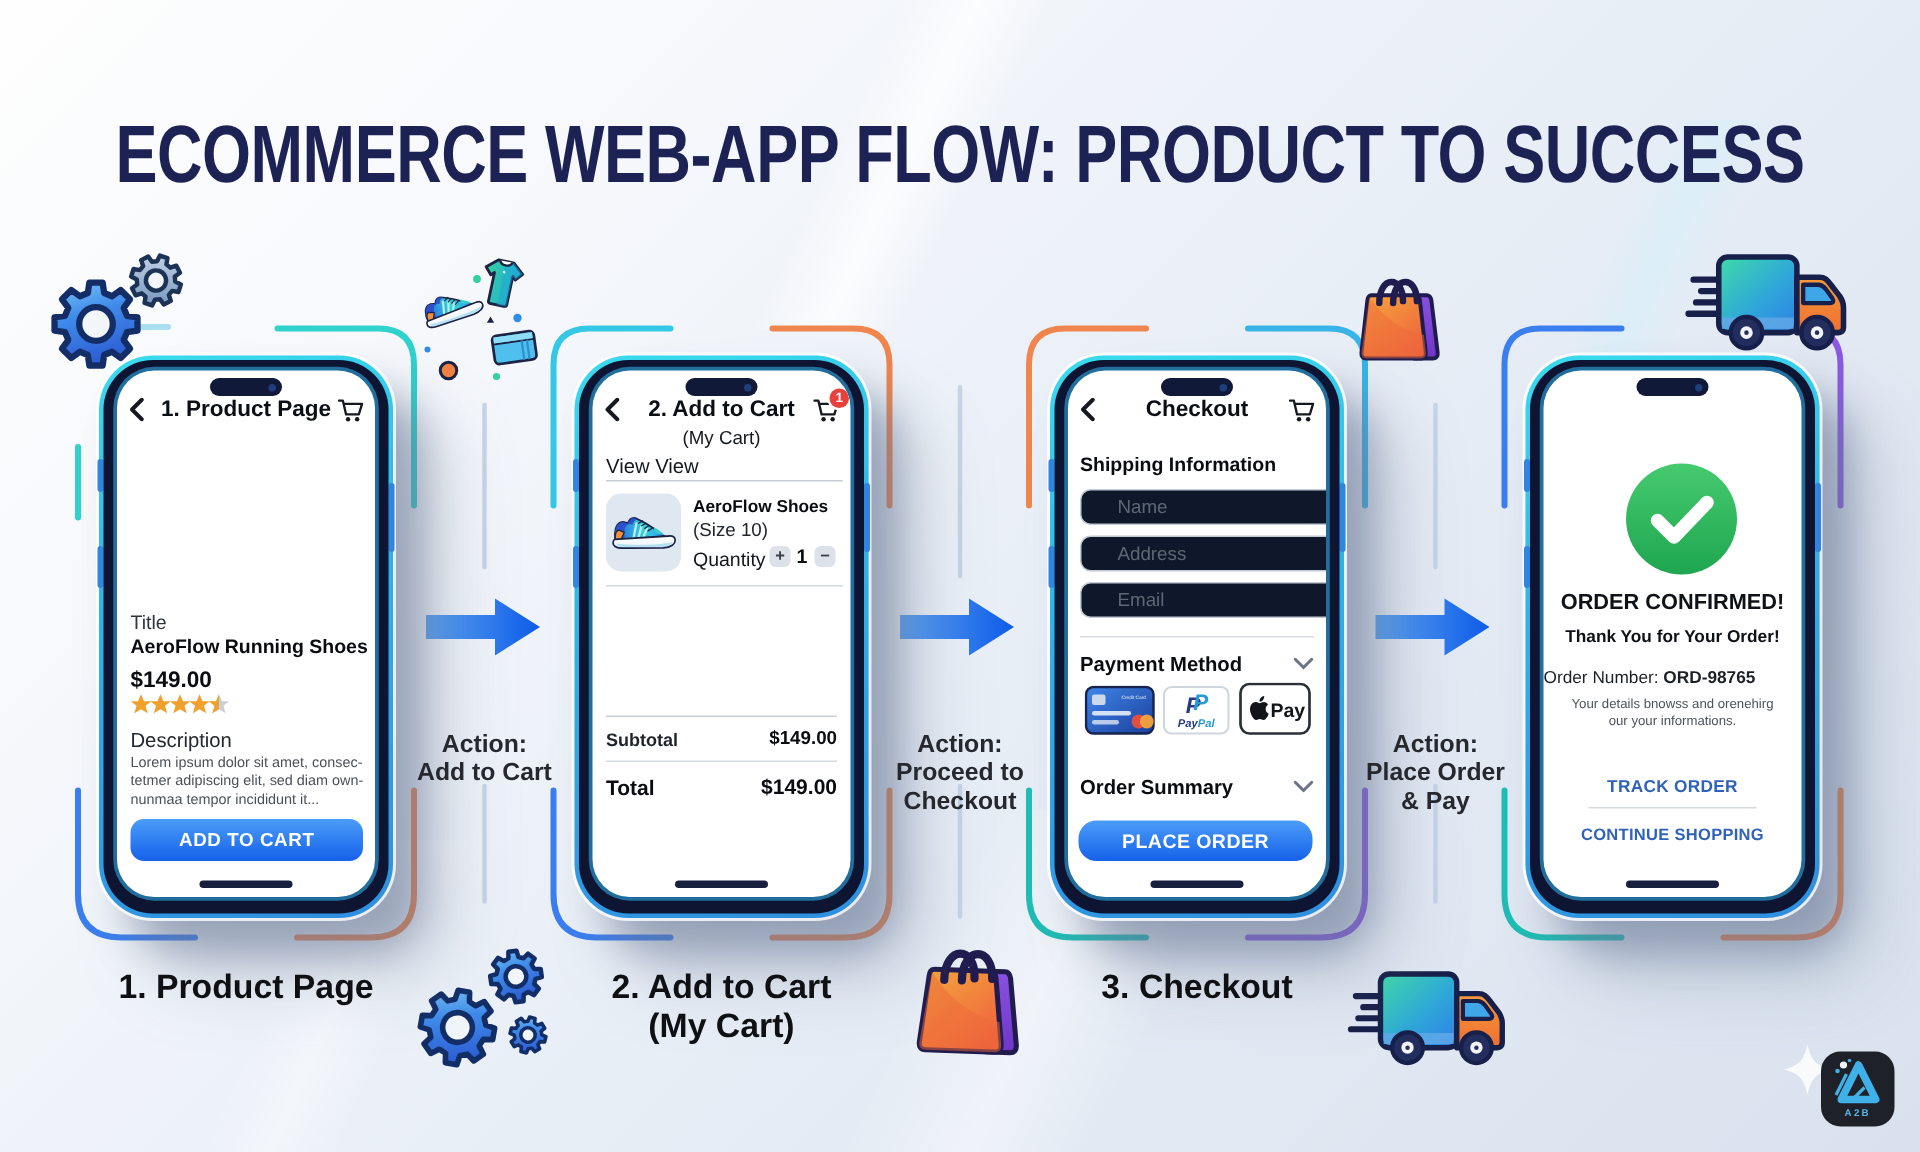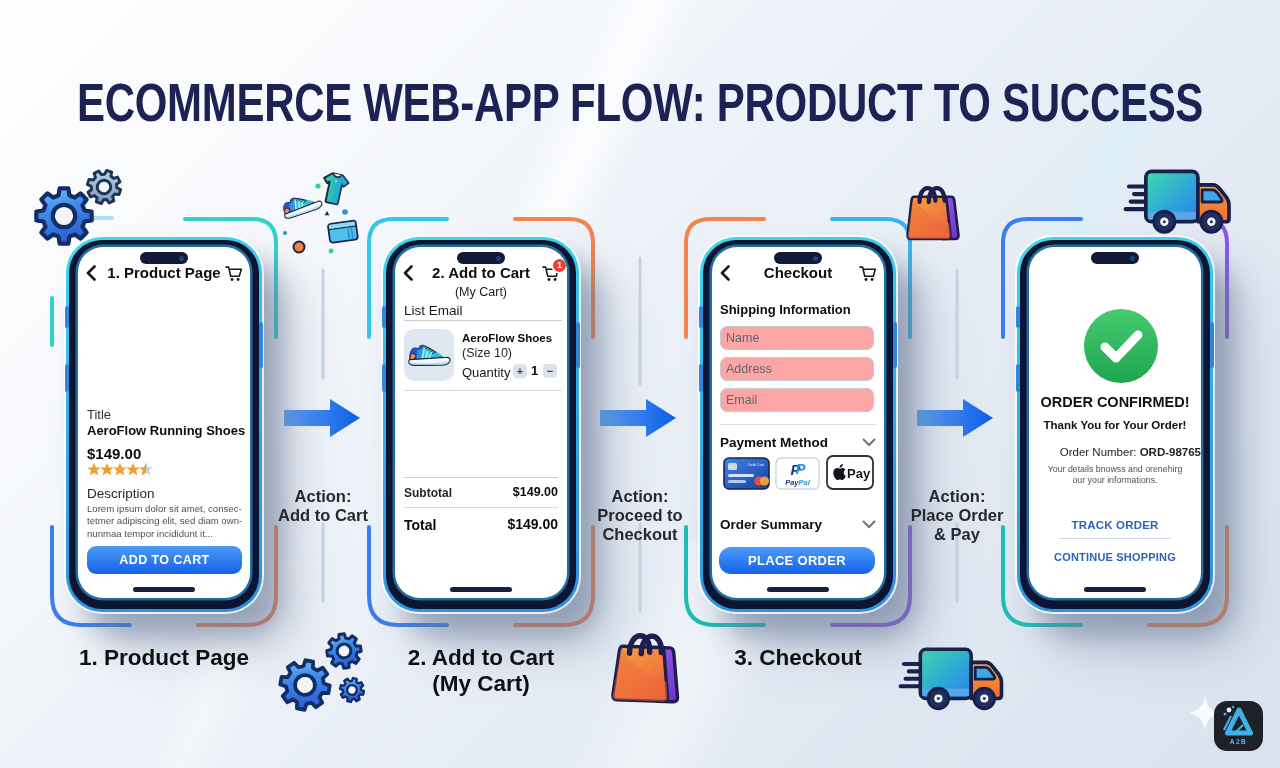--- a/index.html
+++ b/index.html
@@ -21,22 +21,22 @@
   .notch{position:absolute;top:5px;left:50%;width:48px;height:12px;margin-left:-24px;border-radius:7px;background:#101938;}
   .notch i{position:absolute;right:4px;top:3.5px;width:5px;height:5px;border-radius:50%;background:#1e3f7c;}
   .homebar{position:absolute;bottom:6px;left:50%;width:62px;height:5px;margin-left:-31px;border-radius:3px;background:#17203f;}
   .sidebtn{position:absolute;width:4px;border-radius:2px;background:#2f86e0;}
   .hdr{position:absolute;top:17px;left:0;right:0;height:18px;}
   .hdr .ttl{position:absolute;left:0;right:0;text-align:center;font-weight:bold;font-size:15px;color:#0b0e14;white-space:nowrap;}
   .back{position:absolute;left:8px;top:1px;}
   .carti{position:absolute;right:7px;top:1px;}
   .actionlbl{position:absolute;width:130px;text-align:center;font-weight:bold;font-size:16.5px;line-height:19px;color:#26282e;margin-top:39px;}
   .blabel{position:absolute;text-align:center;font-weight:bold;font-size:22.5px;line-height:26px;color:#0e1013;width:240px;}
-  .field{position:absolute;height:22px;border-radius:7px;background:#fca5a5;border:1px solid #c2cad6;
-    font-size:12.5px;line-height:22px;padding-left:5px;color:#5e6774;}
+  .field{position:absolute;height:22px;border-radius:7px;background:#0f172a;border:1px solid #c2cad6;
+    font-size:12.5px;line-height:22px;padding-left:24px;color:#5e6774;}
 </style>
 </head>
 <body>
 <div id="stage">
 <div class="streak" style="left:260px;top:-40px;width:700px;height:260px;background:linear-gradient(115deg,rgba(255,255,255,0) 44%,rgba(255,255,255,.75) 50%,rgba(255,255,255,0) 56%);"></div>
 <div class="streak" style="left:330px;top:540px;width:720px;height:260px;background:linear-gradient(115deg,rgba(255,255,255,0) 40%,rgba(255,255,255,.45) 50%,rgba(255,255,255,0) 60%);"></div>
 <div class="streak" style="left:900px;top:80px;width:420px;height:170px;background:linear-gradient(115deg,rgba(255,255,255,0) 42%,rgba(212,240,250,.55) 50%,rgba(255,255,255,0) 58%);"></div>
 <div class="streak" style="left:-60px;top:560px;width:560px;height:240px;background:linear-gradient(115deg,rgba(255,255,255,0) 43%,rgba(255,255,255,.38) 50%,rgba(255,255,255,0) 57%);"></div>
 <svg width="0" height="0" style="position:absolute">
 <defs>
@@ -313,21 +313,21 @@
               <use href="#chev"></use>
             </svg></span>
       <div class="ttl">2. Add to Cart</div>
       <span class="carti"><svg width="18" height="17" viewBox="0 0 22 20">
               <use href="#cart"></use>
             </svg>
         <span class="abs" style="right:-6px;top:-6px;width:13px;height:13px;border-radius:50%;background:#e8413c;color:#fff;font-size:9px;font-weight:bold;text-align:center;line-height:13px;box-shadow:0 0 0 1.5px #fff">1</span>
       </span>
     </div>
     <div class="abs" style="left:0;right:0;top:38px;text-align:center;font-size:12.5px;color:#16191f">(My Cart)</div>
-    <div class="abs" style="left:9px;top:56px;font-size:13.5px;color:#15181e">List Email</div>
+    <div class="abs" style="left:9px;top:56px;font-size:13.5px;color:#15181e">View View</div>
     <div class="abs" style="left:9px;right:5px;top:73px;height:1px;background:#c8cdd6"></div>
     <div class="abs" style="left:9px;top:82px;width:50px;height:52px;border-radius:10px;background:#dfe7f1">
       <svg class="abs" style="left:3px;top:14px" width="44" height="23" viewBox="0 0 125 61" preserveAspectRatio="none">
             <use href="#shoe"></use>
           </svg>
     </div>
     <div class="abs" style="left:67px;top:85px;font-size:11.5px;font-weight:bold;color:#0a0c10;white-space:nowrap">AeroFlow Shoes</div>
     <div class="abs" style="left:67px;top:99px;font-size:12.5px;color:#23272f">(Size 10)</div>
     <div class="abs" style="left:67px;top:118px;font-size:13px;color:#15181e">Quantity</div>
     <div class="abs" style="left:118px;top:117px;width:14px;height:14px;border-radius:4px;background:#dde2ea;text-align:center;line-height:14px;font-size:11px;font-weight:bold;color:#3a3f49">+</div>
@@ -411,21 +411,21 @@
     <div class="notch">
           <i></i>
         </div>
     <div class="homebar"></div>
     <svg class="abs" style="left:54px;top:61px" width="76" height="76" viewBox="0 0 76 76">
       <circle cx="38" cy="38" r="37" fill="url(#gGreen)"></circle>
       <path d="M22,39 L33,50 L55,27" fill="none" stroke="#ffffff" stroke-width="9" stroke-linecap="round" stroke-linejoin="round"></path>
     </svg>
     <div class="abs" style="left:0;right:0;top:147px;text-align:center;font-size:14.5px;font-weight:bold;color:#0e1116">ORDER CONFIRMED!</div>
     <div class="abs" style="left:0;right:0;top:172px;text-align:center;font-size:11.5px;font-weight:bold;color:#0e1116">Thank You for Your Order!</div>
-    <div class="abs" style="left:0;right:0;top:199px;text-align:right;font-size:11.5px;color:#1c2026">Order Number: <b>ORD-98765</b></div>
+    <div class="abs" style="left:0;right:0;top:199px;text-align:left;font-size:11.5px;color:#1c2026">Order Number: <b>ORD-98765</b></div>
     <div class="abs" style="left:0;right:0;top:217px;text-align:center;font-size:8.8px;line-height:11px;color:#4d525b">Your details bnowss and orenehirg<br>our your informations.</div>
     <div class="abs" style="left:0;right:0;top:272px;text-align:center;font-size:11.5px;font-weight:bold;color:#2f62b8;letter-spacing:.2px">TRACK ORDER</div>
     <div class="abs" style="left:30px;right:30px;top:291px;height:1px;background:#d4d9e1"></div>
     <div class="abs" style="left:0;right:0;top:304px;text-align:center;font-size:11px;font-weight:bold;color:#2f62b8;letter-spacing:.2px">CONTINUE SHOPPING</div>
   </div>
 </div>
 
 <div class="actionlbl" style="left:258px;top:448px">Action:<br>Add to Cart</div>
 <div class="actionlbl" style="left:575px;top:448px">Action:<br>Proceed to<br>Checkout</div>
 <div class="actionlbl" style="left:892px;top:448px">Action:<br>Place Order<br>&amp; Pay</div>

